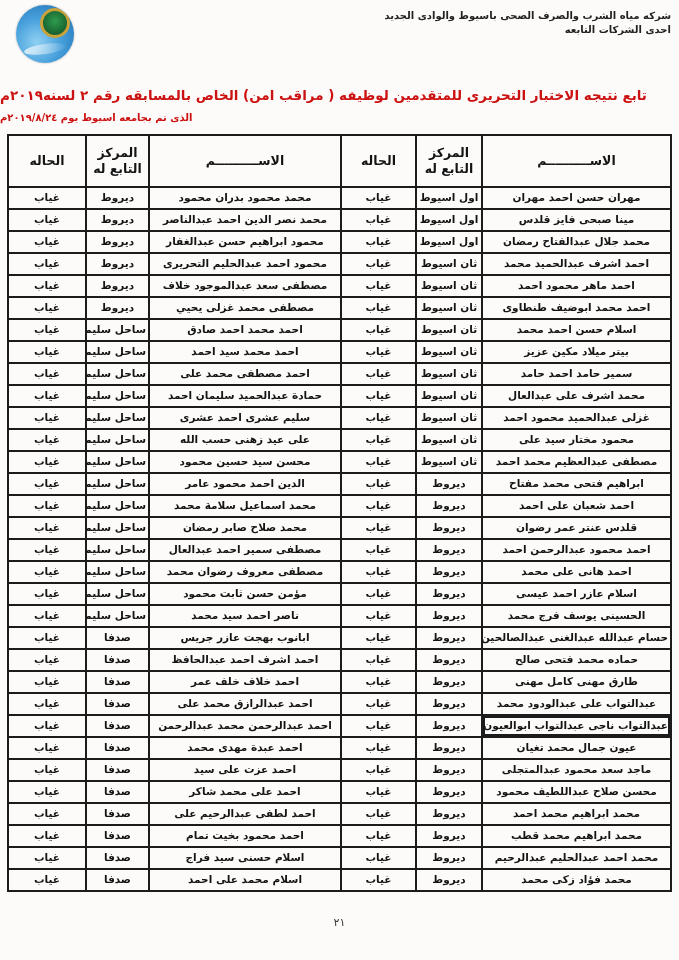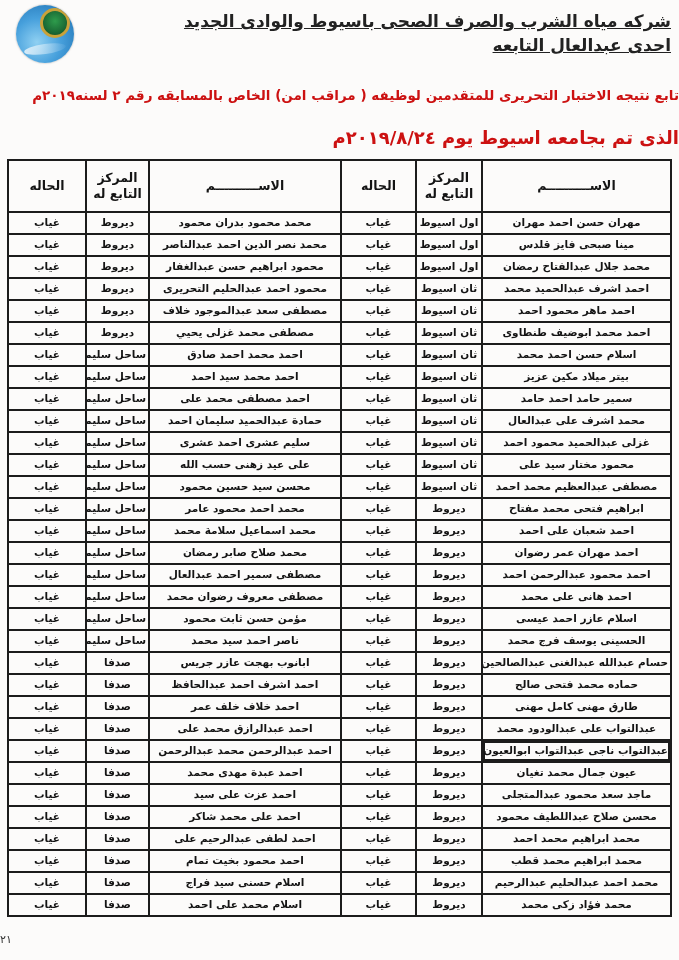--- a/index.html
+++ b/index.html
@@ -30,57 +30,57 @@
   }
   .logo-swoosh{
     position:absolute;bottom:9px;left:8px;width:42px;height:10px;
     border-radius:50%;
     background:linear-gradient(90deg, rgba(255,255,255,.75), rgba(255,255,255,.05));
     transform:rotate(-8deg);
   }
   .company{
     direction:rtl;text-align:right;
     padding:2px 8px 0 5px;
-    font-size:17px;font-weight:bold;line-height:1.42;color:#222;text-decoration:underline;
+    font-size:10px;font-weight:bold;line-height:1.42;color:#222;
   }
   
-  .titles{direction:rtl;text-align:right;font-weight:bold;}
+  .titles{direction:rtl;text-align:left;font-weight:bold;}
   .title-line1{margin-top:14px;font-size:13.5px;}
-  .title-line2{margin-top:24px;font-size:18px;}
+  .title-line2{margin-top:9px;font-size:10px;}
   
   table.results{
     width:663px;margin:11px auto 0;
     border-collapse:collapse;table-layout:fixed;
     direction:rtl;
   }
   .results th,.results td{
     border:2px solid #1c1c1c;
     font-weight:bold;text-align:center;vertical-align:middle;
     color:#141414;
     padding:0 2px;overflow:hidden;
   }
   .results thead th{font-size:12.5px;height:50px;line-height:1.3;}
   .results tbody td{font-size:10.5px;height:20px;line-height:1.05;white-space:nowrap;}
   .results td.boxed{box-shadow:inset 0 0 0 2px #1c1c1c;text-align:right;}
   
-  .footer{direction:rtl;text-align:left;margin-top:16px;font-size:11px;color:#333;}
+  .footer{direction:rtl;text-align:center;margin-top:24px;font-size:11px;color:#333;}
 </style>
 </head>
 <body>
 
 <div class="letterhead">
   <div class="logo">
     <div class="logo-blue">
       <div class="logo-green"></div>
       <div class="logo-swoosh"></div>
     </div>
   </div>
   <div class="company">
     <div>شركه مياه الشرب والصرف الصحى باسيوط والوادى الجديد</div>
-    <div>احدى عبدالعال التابعه</div>
+    <div>احدى الشركات التابعه</div>
   </div>
 </div>
 
 <div class="titles" style="color: rgb(204, 17, 17);">
   <div class="title-line1">تابع نتيجه الاختبار التحريرى للمتقدمين لوظيفه ( مراقب امن) الخاص بالمسابقه رقم ٢ لسنه٢٠١٩م</div>
   <div class="title-line2">الذى تم بجامعه اسيوط يوم ٢٠١٩/٨/٢٤م</div>
 </div>
 
 <table class="results">
   <colgroup>
@@ -203,34 +203,34 @@
         <td>ثان اسيوط</td>
         <td>غياب</td>
         <td>محسن سيد حسين محمود</td>
         <td>ساحل سليم</td>
         <td>غياب</td>
       </tr>
       <tr>
         <td>ابراهيم فتحى محمد مفتاح</td>
         <td>ديروط</td>
         <td>غياب</td>
-        <td>محمد احمد محمود عامر</td>
+        <td>الدين احمد محمود عامر</td>
         <td>ساحل سليم</td>
         <td>غياب</td>
       </tr>
       <tr>
         <td>احمد شعبان على احمد</td>
         <td>ديروط</td>
         <td>غياب</td>
         <td>محمد اسماعيل سلامة محمد</td>
         <td>ساحل سليم</td>
         <td>غياب</td>
       </tr>
       <tr>
-        <td>احمد مهران عمر رضوان</td>
+        <td>قلدس عنتر عمر رضوان</td>
         <td>ديروط</td>
         <td>غياب</td>
         <td>محمد صلاح صابر رمضان</td>
         <td>ساحل سليم</td>
         <td>غياب</td>
       </tr>
       <tr>
         <td>احمد محمود عبدالرحمن احمد</td>
         <td>ديروط</td>
         <td>غياب</td>

